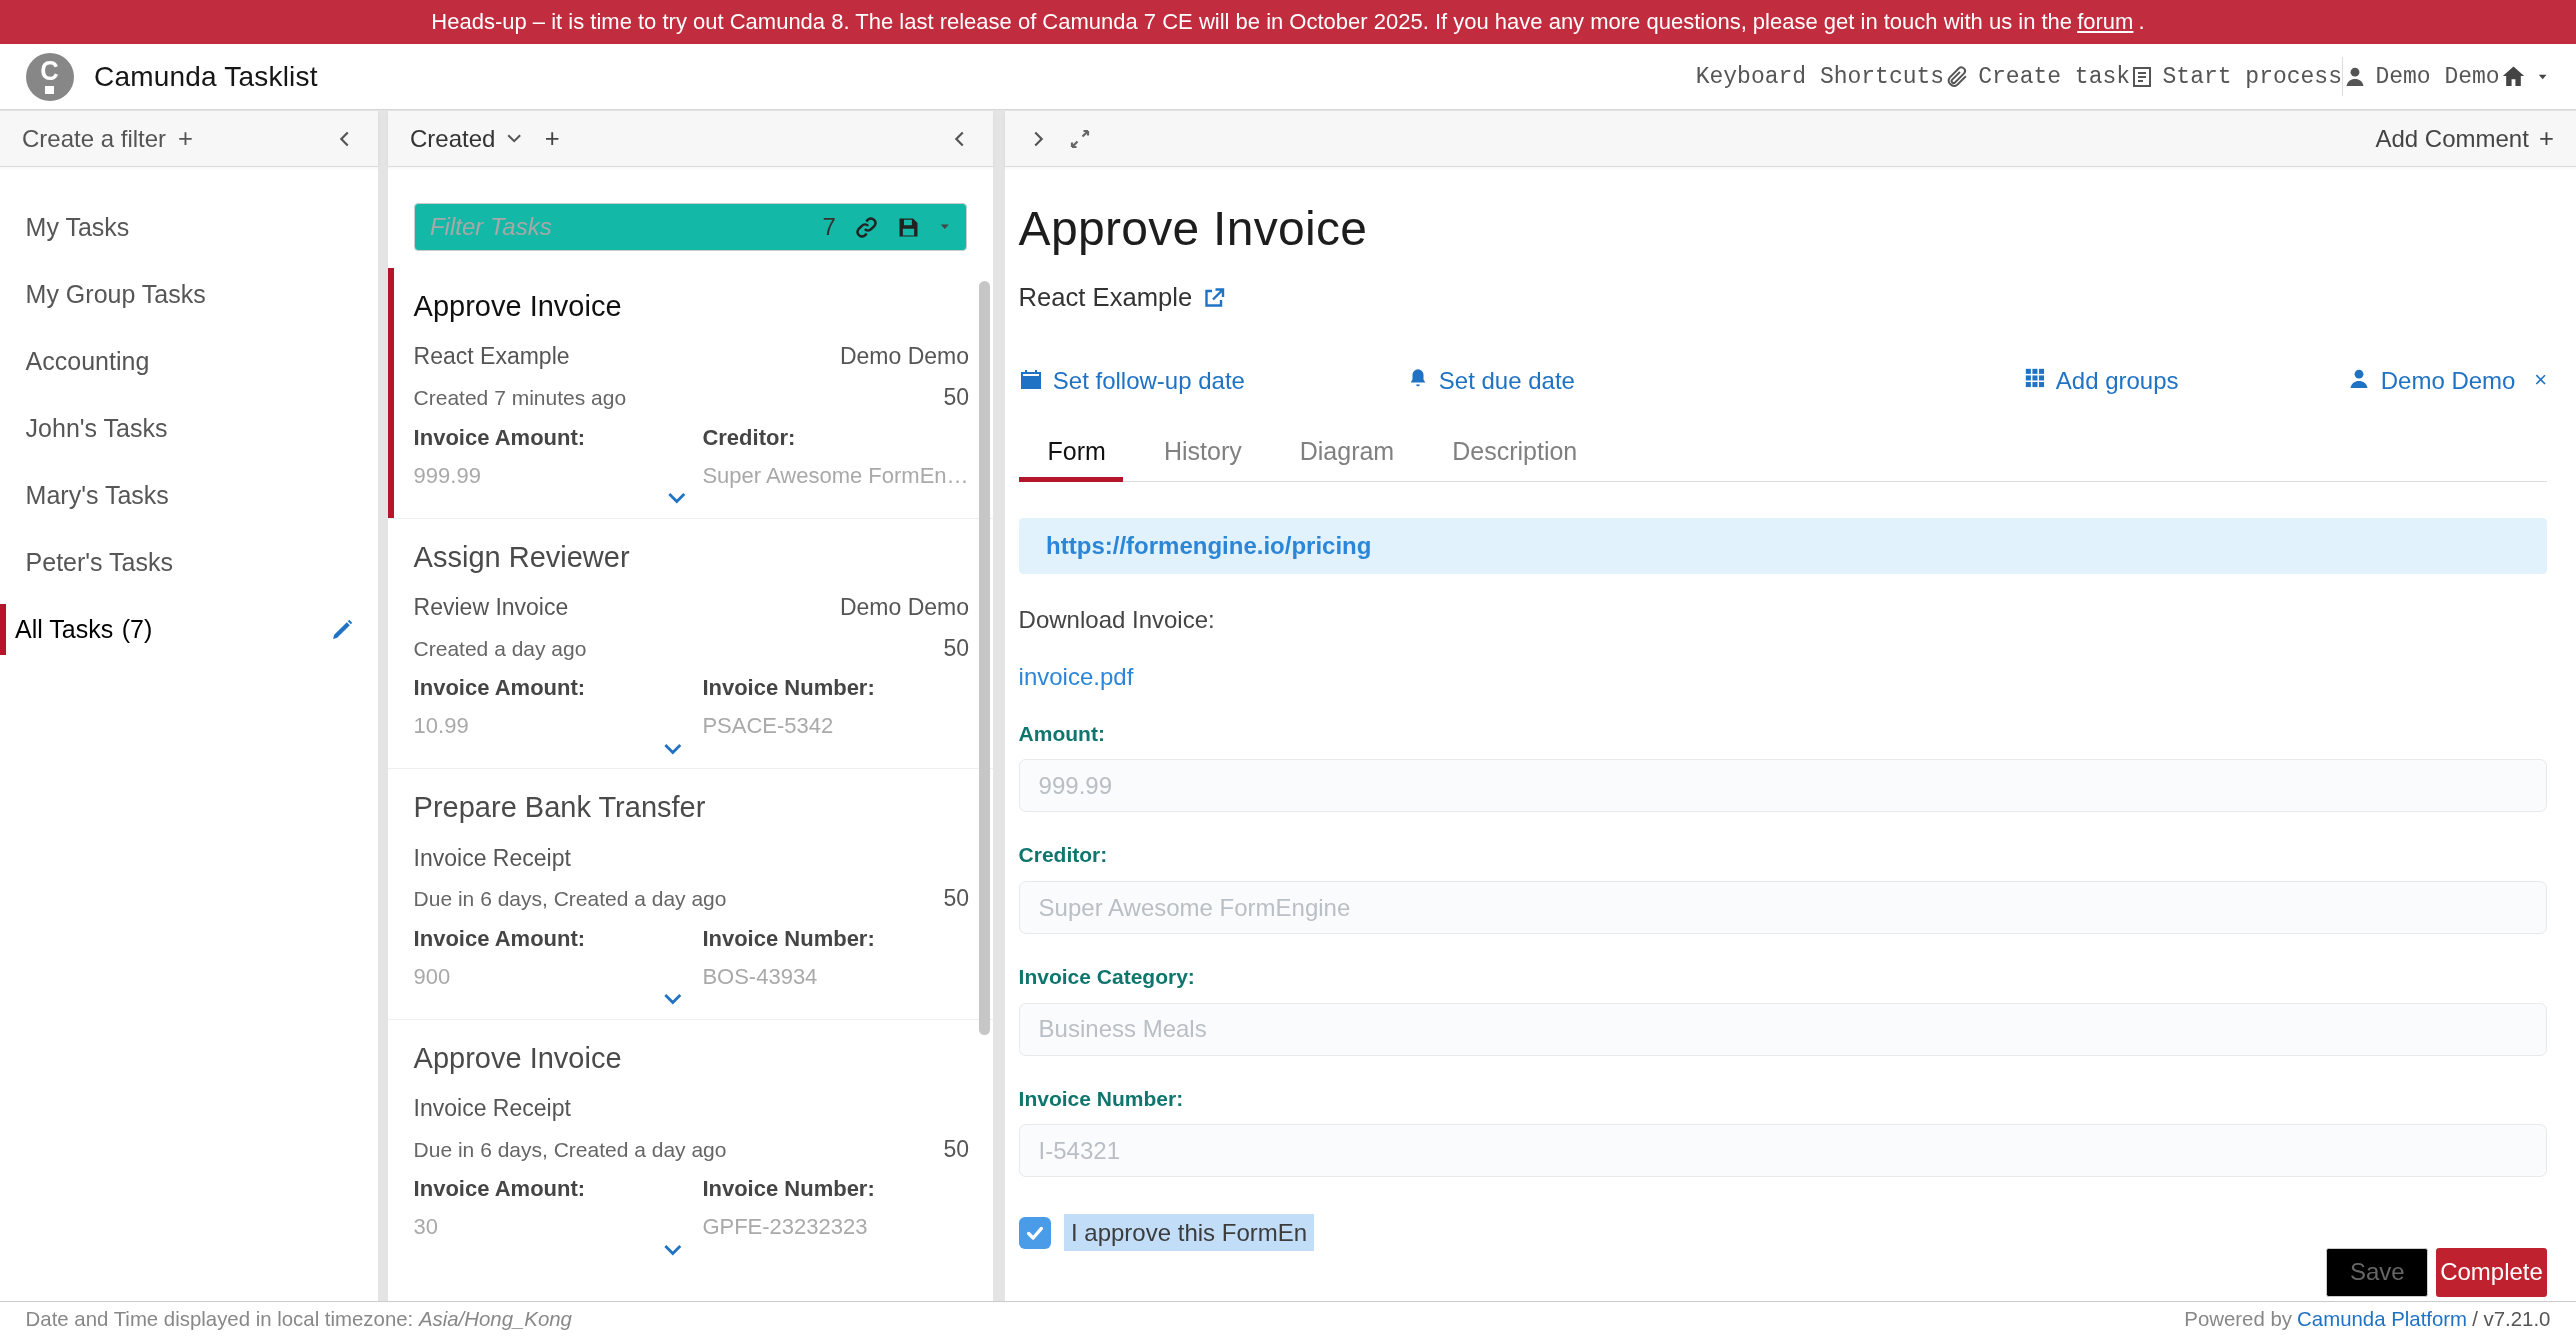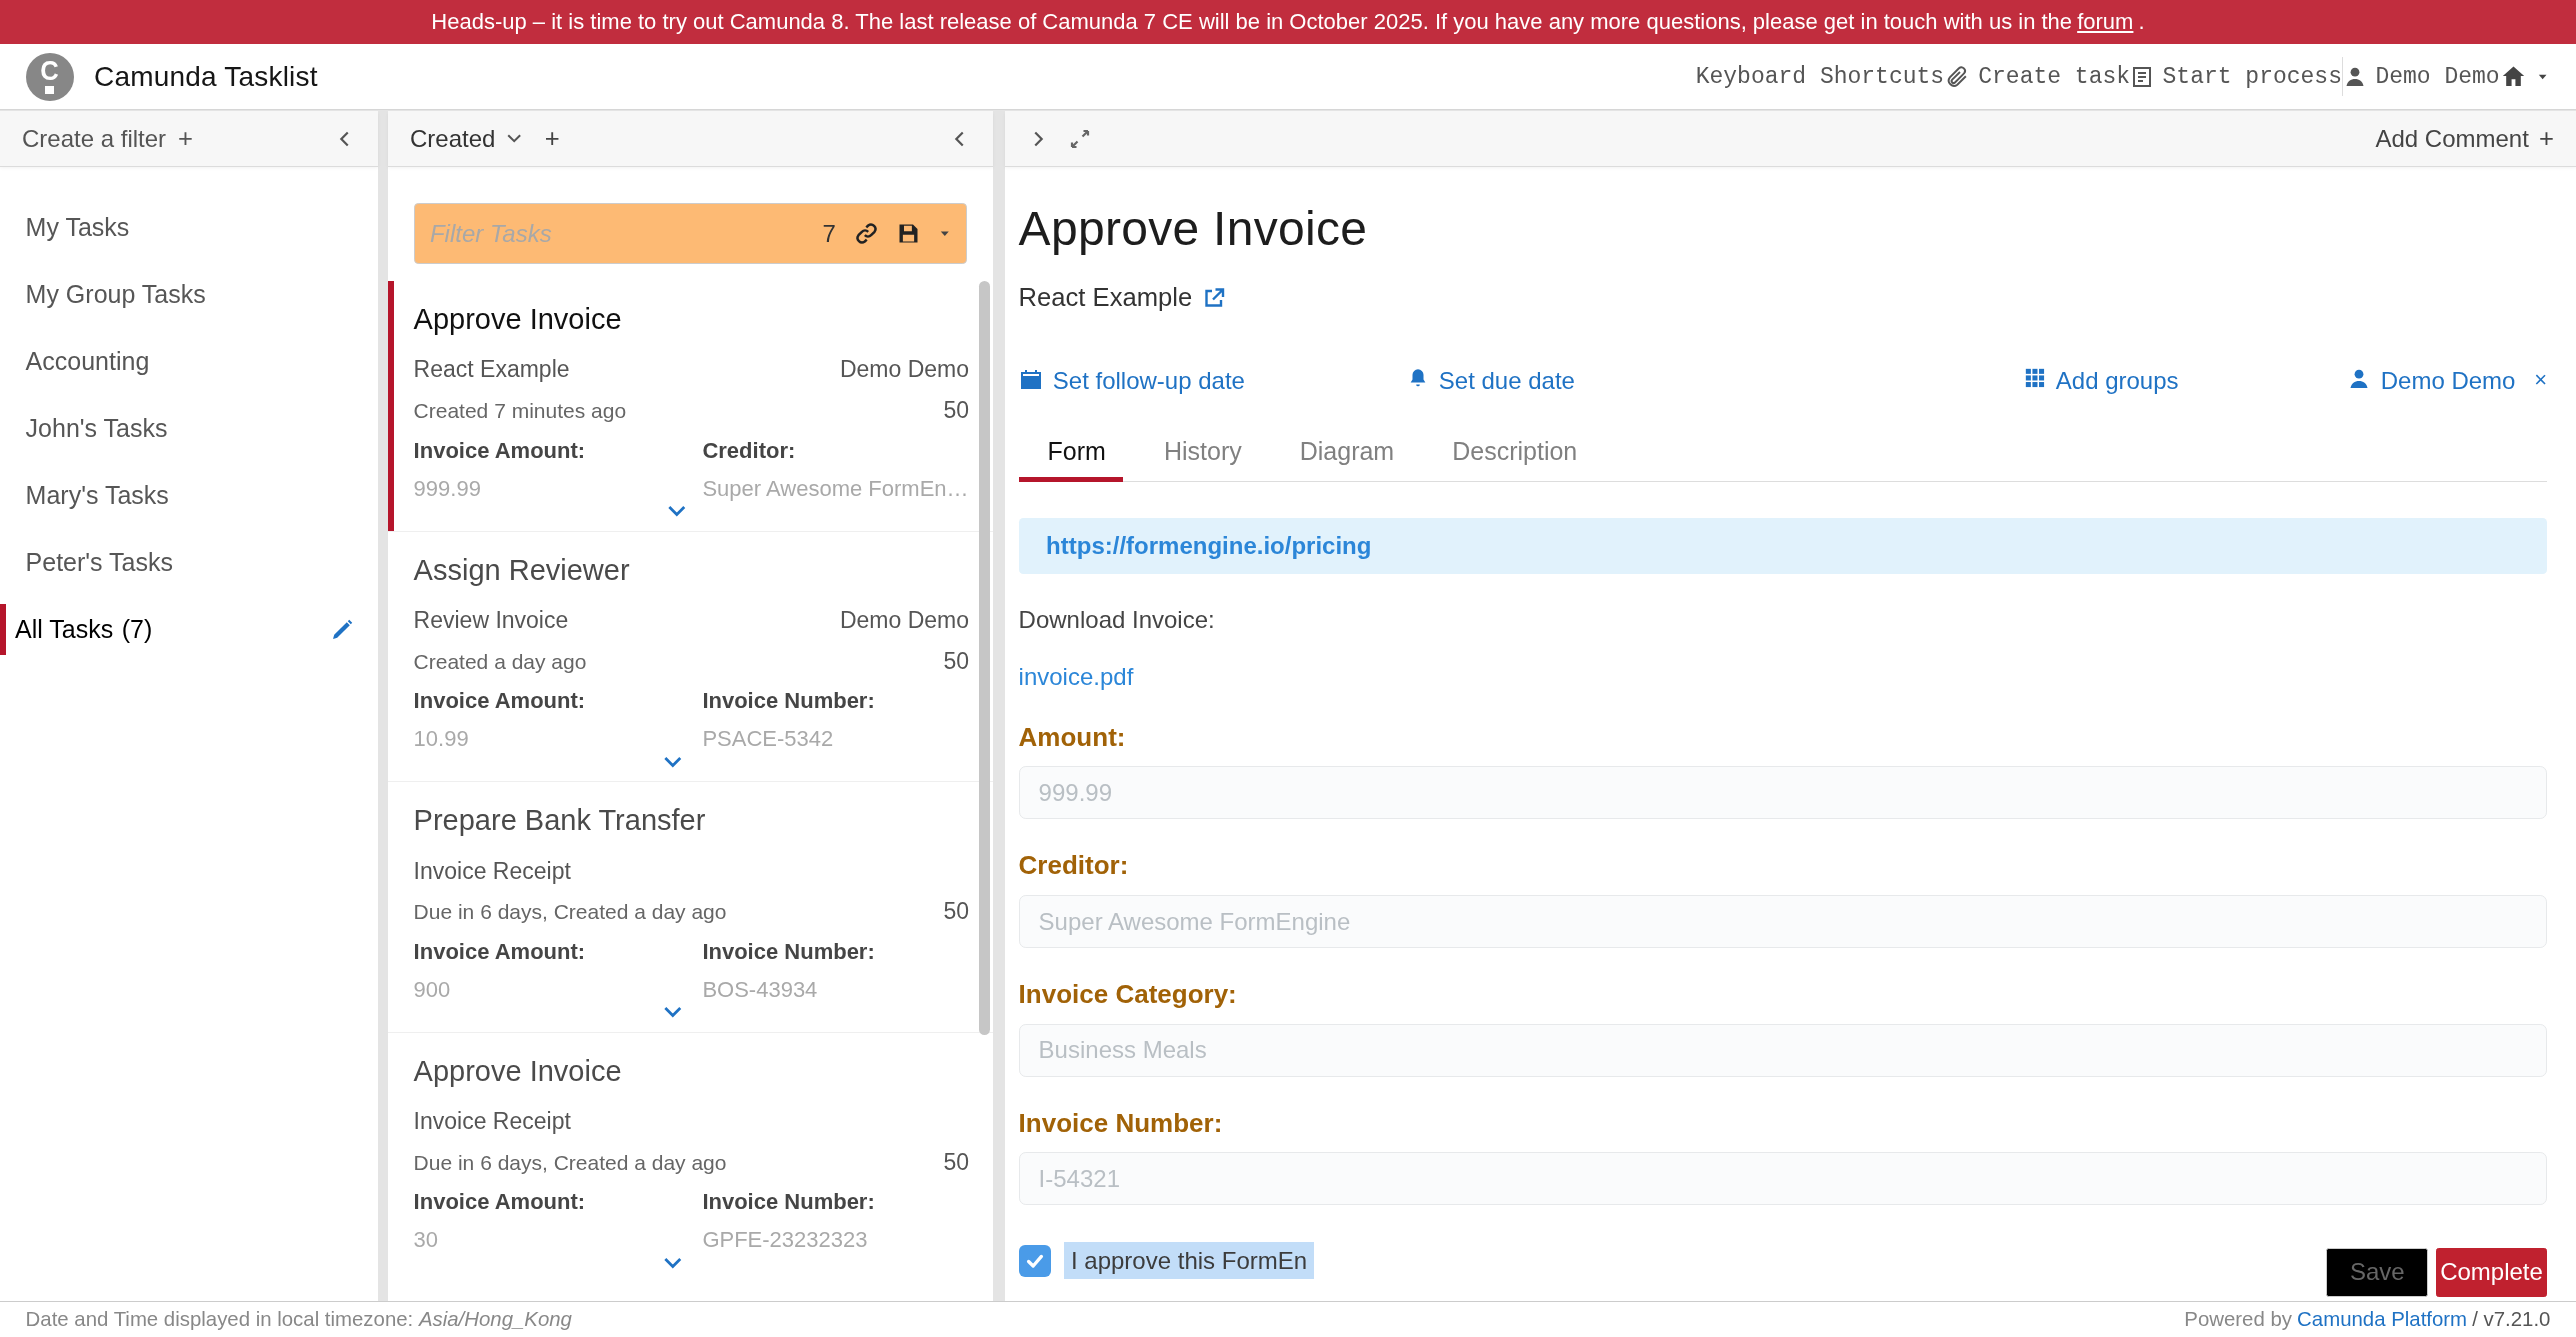--- a/index.html
+++ b/index.html
@@ -47,22 +47,22 @@
   
   .filters{padding-top:27px;}
   .filter-item{height:67px;display:flex;align-items:center;padding-left:25.6px;
     font-size:25px;color:#565656;position:relative;cursor:pointer;}
   .filter-item.active{color:#000;padding-left:15px;}
   .filter-item.active::before{content:"";position:absolute;left:0;top:7.7px;bottom:7.7px;width:6px;background:var(--accent-red);}
   .filter-item .count{margin-left:8.5px;}
   .filter-item .edit{position:absolute;right:24px;color:var(--link-blue);}
 
   
-  .filterbox{margin:36px 25.6px 0;height:61px;border:1.7px solid #ccc;border-radius:4.3px;
-    display:flex;align-items:center;padding:0 15.3px;background:#fdba74;}
+  .filterbox{margin:36px 25.6px 0;height:48px;border:1.7px solid #ccc;border-radius:4.3px;
+    display:flex;align-items:center;padding:0 15.3px;background:#14b8a6;}
   .filterbox input{flex:1;border:none;outline:none;font-size:24px;color:#333;
     font-family:inherit;background:transparent;min-width:0;}
   .filterbox input::placeholder{font-style:italic;color:#a8a8a8;}
   .fb-count{font-size:24px;color:#333;margin-right:17px;}
   .fb-icons{display:flex;align-items:center;gap:15.3px;color:#333;}
   .tasks{margin-top:17px;}
   .task-card{padding:22px 24px 29px 25.6px;border-top:0.9px solid #efefef;position:relative;cursor:pointer;}
   .task-card:first-child{border-top:none;}
   .task-card.selected{border-left:6px solid var(--accent-red);padding-left:19.6px;}
   .task-title{font-size:29px;color:#4a4a4a;margin-bottom:20.4px;font-weight:400;}
@@ -97,21 +97,21 @@
   .tab.active{color:#111;}
   .tab.active::after{content:"";position:absolute;left:0;right:12px;bottom:-0.9px;height:5.1px;background:var(--accent-red);}
 
   .form-area{margin-top:36px;}
   .trial{background:#e1f2fc;border-radius:4.3px;height:56px;display:flex;align-items:center;
     padding:0 19px;font-size:24px;font-weight:bold;color:#333;}
   .trial .lnk{color:#2b86d8;margin-left:8.5px;cursor:pointer;}
   .download-label{margin-top:32px;font-size:24px;color:#444;}
   .download-link{margin-top:29px;font-size:24px;color:#2b86d8;cursor:pointer;display:inline-block;}
   .fg{margin-top:31px;}
-  .fg label{display:block;font-size:26px;font-weight:bold;color:#a16207;margin-bottom:13.6px;}
+  .fg label{display:block;font-size:21px;font-weight:bold;color:#0f766e;margin-bottom:13.6px;}
   .fg input{width:100%;height:53px;border:0.9px solid #e7e9eb;background:#fafbfc;border-radius:6.8px;
     padding:0 19px;font-size:24px;color:#b9bfc4;font-family:inherit;}
   .approve-row{margin-top:37px;display:flex;align-items:center;}
   .cb{width:32px;height:32px;background:var(--checkbox-blue);border-radius:6px;
     display:flex;align-items:center;justify-content:center;cursor:pointer;flex:none;}
   .cb-label{margin-left:13.6px;font-size:24px;color:#3c3c3c;background:var(--hl-blue);padding:4.3px 6.8px;cursor:pointer;}
 
   .form-buttons{position:absolute;right:29px;bottom:4.3px;display:flex;gap:7.7px;}
   .btn{height:49px;font-size:24px;font-family:inherit;border-radius:2.6px;cursor:pointer;}
   .btn-save{width:102px;background:#000000;border:0.9px solid #ccc;color:#666;}

